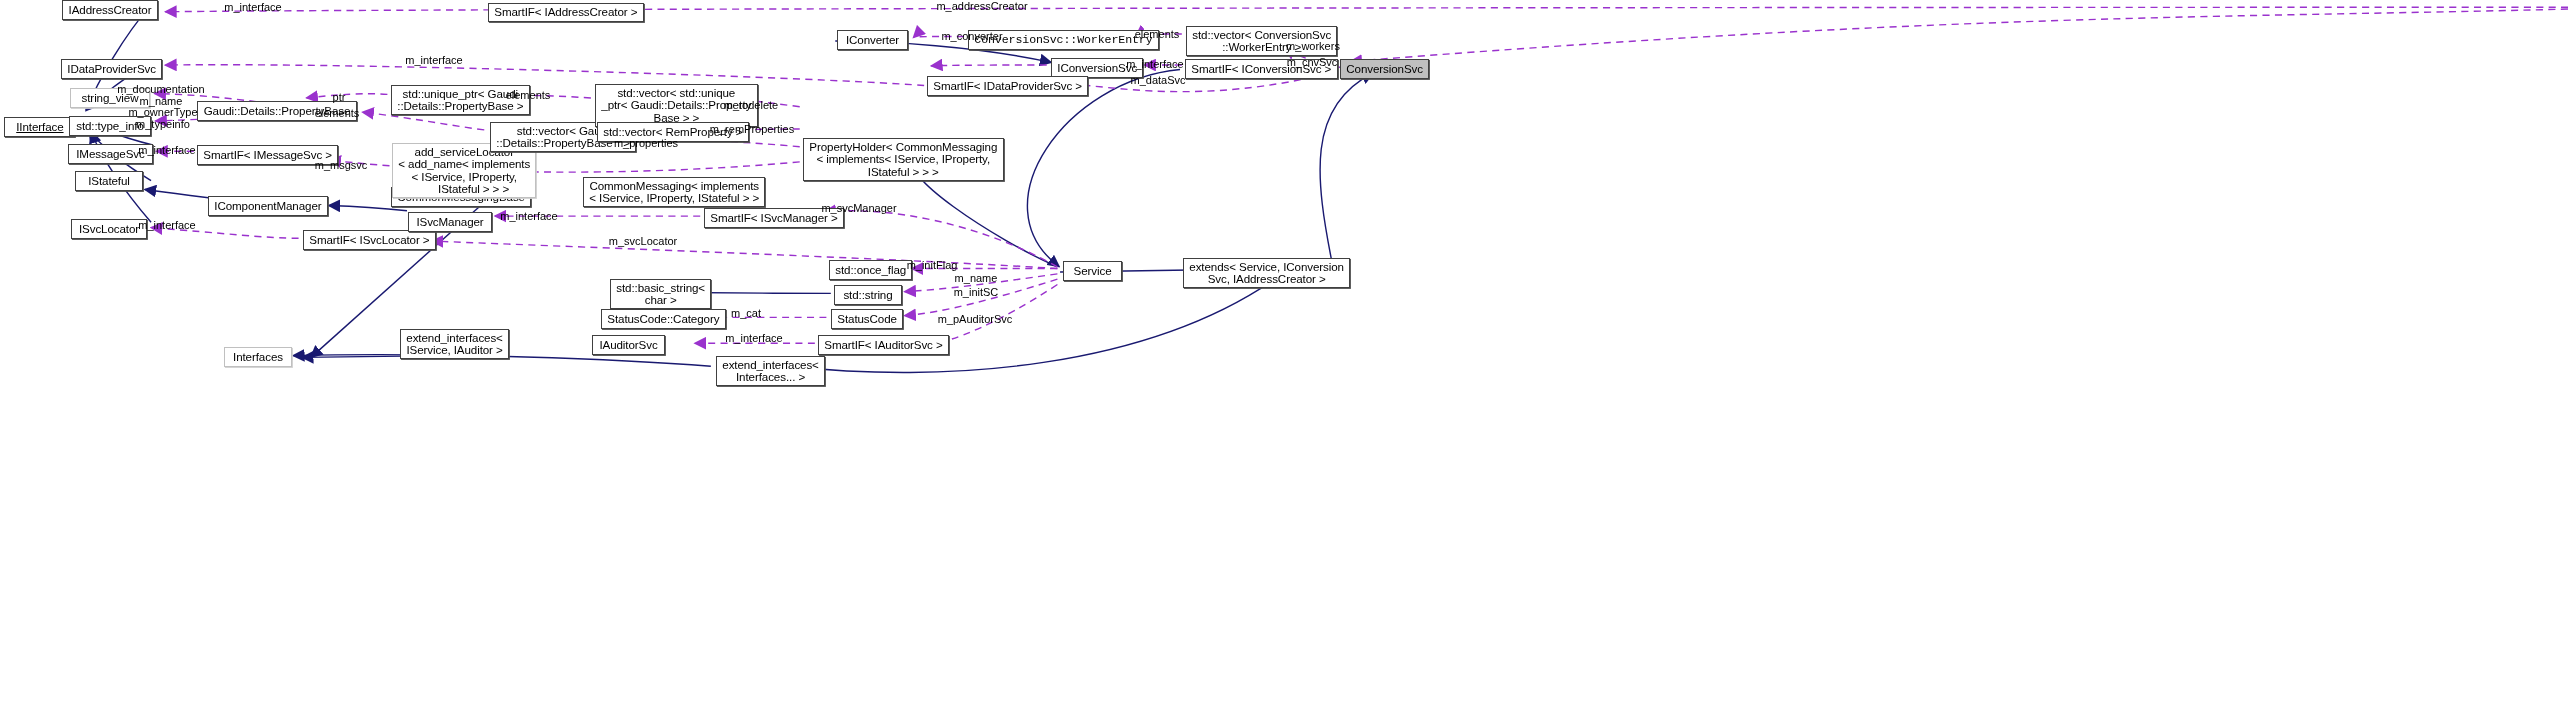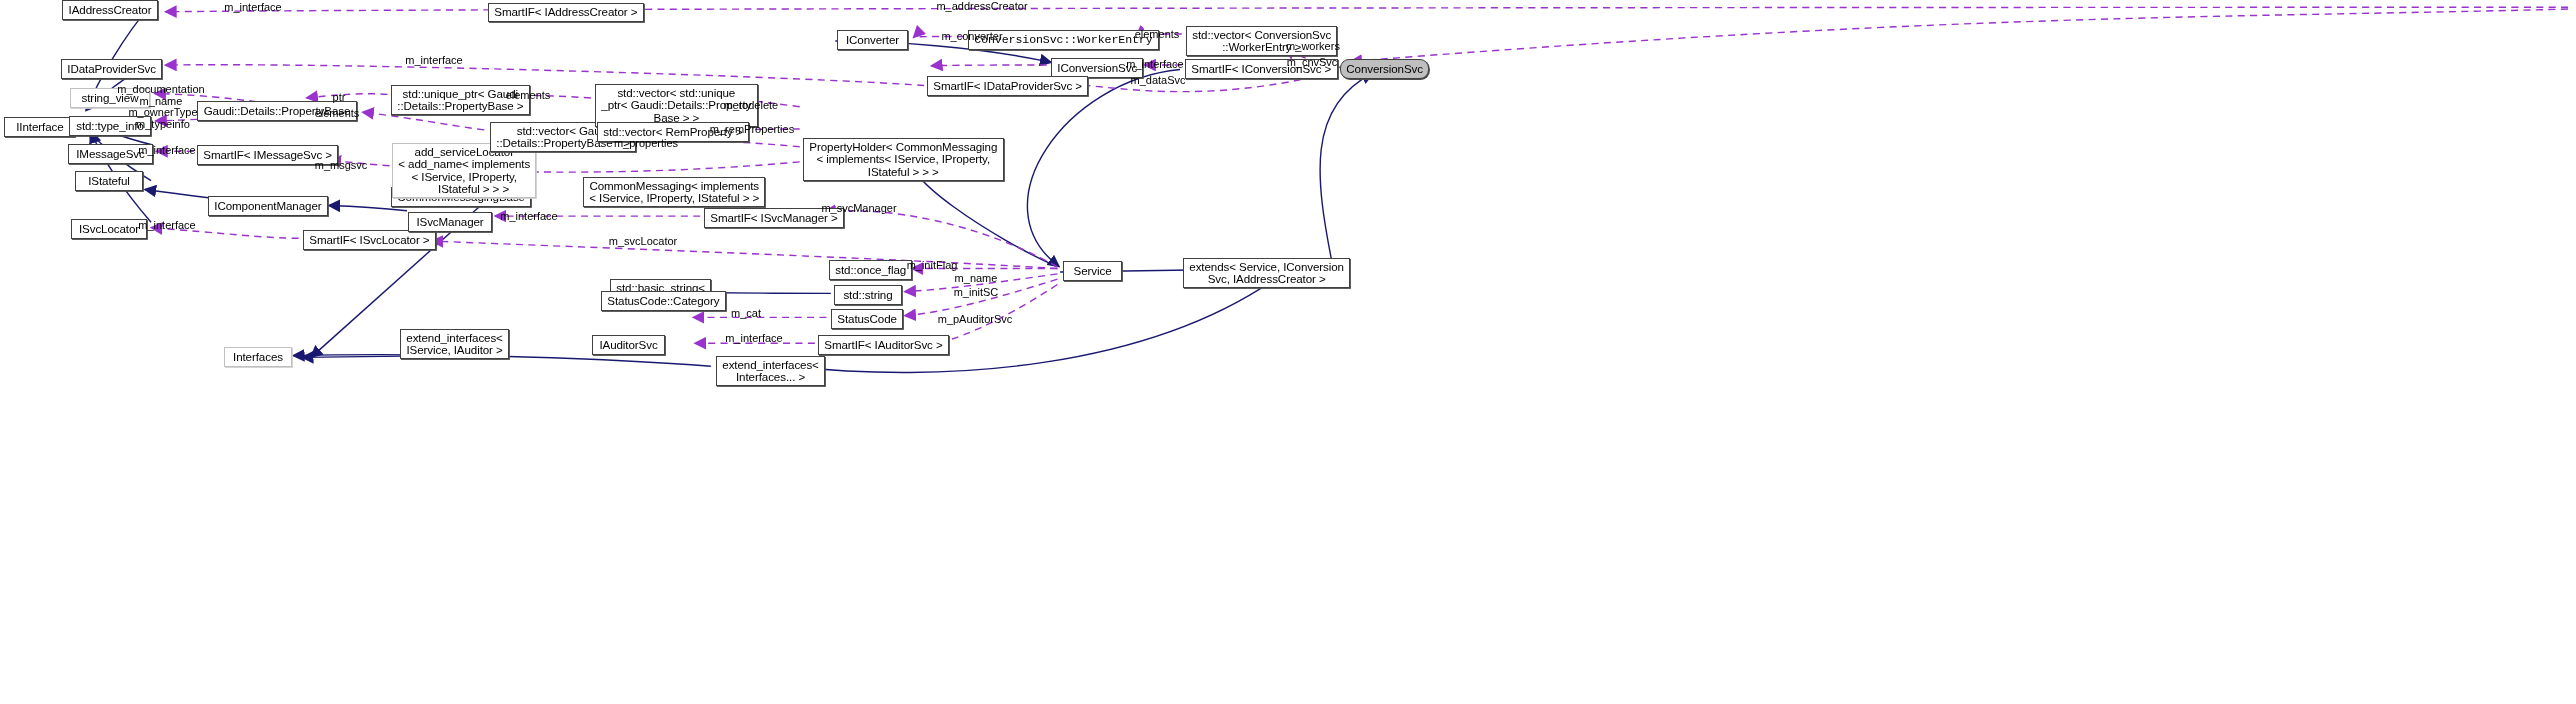--- a/index.html
+++ b/index.html
@@ -33,21 +33,20 @@
     text-align: center;
     display: flex;
     align-items: center;
     justify-content: center;
     white-space: pre;
     box-shadow: 0.9px 0.9px 0 0 #4d4d4d;
     letter-spacing: -0.1px;
   }
   .node.grey-fill {
     background: #bfbfbf;
-    border-radius: 9px;
   }
   .node.light-border {
     border: 0.9px solid #c0c0c0;
     box-shadow: 0.9px 0.9px 0 0 #d0d0d0;
   }
   .edge-label {
     position: absolute;
     font-family: "Liberation Sans", sans-serif;
     font-size: 11px;
     line-height: 11.6px;
@@ -121,21 +120,21 @@
       <path d="M1190,302 C1100,302 1040,302 1026,302"></path>
       <path d="M1190,308 C1120,318 1060,326 1018,328"></path>
       <path d="M1190,314 C1120,336 1060,352 1018,355"></path>
       <path d="M930,357 C900,357 850,357 780,357"></path>
       <path d="M1190,320 C1120,366 1070,384 1052,386"></path>
       <path d="M917,386 C880,386 820,386 782,386"></path>
     </g>
   </svg>
 
   <div id="nodes">
-      <div class="node" style="left: 4.4px; top: 117px; min-width: 71px; min-height: 19.5px; padding: 1.8px 5.3px;"><span>IInterface</span></div>
+      <div class="node" style="left: 4.4px; top: 117px; min-width: 71px; min-height: 19.5px; padding: 1.8px 5.3px; text-decoration: underline;"><span>IInterface</span></div>
       <div class="node" style="left: 62px; top: 0; min-width: 96px; min-height: 19.5px; padding: 1.8px 5.3px;"><span>IAddressCreator</span></div>
       <div class="node" style="left: 61px; top: 59px; min-width: 100px; min-height: 19.5px; padding: 1.8px 5.3px;"><span>IDataProviderSvc</span></div>
       <div class="node light-border" style="left: 70px; top: 88px; min-width: 80px; min-height: 19.5px; padding: 1.8px 5.3px;"><span>string_view</span></div>
       <div class="node" style="left: 69px; top: 116px; min-width: 82px; min-height: 19.5px; padding: 1.8px 5.3px;"><span>std::type_info</span></div>
       <div class="node" style="left: 68px; top: 144px; min-width: 85px; min-height: 19.5px; padding: 1.8px 5.3px;"><span>IMessageSvc</span></div>
       <div class="node" style="left: 75px; top: 171px; min-width: 68px; min-height: 19.5px; padding: 1.8px 5.3px;"><span>IStateful</span></div>
       <div class="node" style="left: 71px; top: 219px; min-width: 76px; min-height: 19.5px; padding: 1.8px 5.3px;"><span>ISvcLocator</span></div>
       <div class="node" style="left: 208px; top: 196px; min-width: 117px; min-height: 19.5px; padding: 1.8px 5.3px;"><span>IComponentManager</span></div>
       <div class="node light-border" style="left: 224px; top: 347px; min-width: 68px; min-height: 19.5px; padding: 1.8px 5.3px;"><span>Interfaces</span></div>
       <div class="node" style="left: 197px; top: 145px; min-width: 130px; min-height: 19.5px; padding: 1.8px 5.3px;"><span>SmartIF&lt; IMessageSvc &gt;</span></div>
@@ -158,21 +157,21 @@
       <div class="node" style="left: 583px; top: 177px; min-width: 144px; min-height: 29px; padding: 1.8px 5.3px;"><span>CommonMessaging&lt; implements
 &lt; IService, IProperty, IStateful &gt; &gt;</span></div>
       <div class="node" style="left: 803px; top: 138px; min-width: 146px; min-height: 36px; padding: 1.8px 5.3px;"><span>PropertyHolder&lt; CommonMessaging
 &lt; implements&lt; IService, IProperty,
 IStateful &gt; &gt; &gt;</span></div>
       <div class="node" style="left: 704px; top: 208px; min-width: 117px; min-height: 19.5px; padding: 1.8px 5.3px;"><span>SmartIF&lt; ISvcManager &gt;</span></div>
       <div class="node" style="left: 829px; top: 260px; min-width: 80px; min-height: 19.5px; padding: 1.8px 5.3px;"><span>std::once_flag</span></div>
       <div class="node" style="left: 610px; top: 279px; min-width: 71px; min-height: 27px; padding: 1.8px 5.3px;"><span>std::basic_string&lt;
 char &gt;</span></div>
       <div class="node" style="left: 834px; top: 285px; min-width: 68px; min-height: 19.5px; padding: 1.8px 5.3px;"><span>std::string</span></div>
-      <div class="node" style="left: 601px; top: 291px; min-width: 89px; min-height: 19.5px; padding: 1.8px 5.3px; justify-content: flex-end;"><span>StatusCode::Category</span></div>
+      <div class="node" style="left: 601px; top: 309px; min-width: 89px; min-height: 19.5px; padding: 1.8px 5.3px; justify-content: flex-end;"><span>StatusCode::Category</span></div>
       <div class="node" style="left: 831px; top: 309px; min-width: 71px; min-height: 19.5px; padding: 1.8px 5.3px;"><span>StatusCode</span></div>
       <div class="node" style="left: 400px; top: 329px; min-width: 73px; min-height: 27px; padding: 1.8px 5.3px;"><span>extend_interfaces&lt;
 IService, IAuditor &gt;</span></div>
       <div class="node" style="left: 592px; top: 335px; min-width: 73px; min-height: 19.5px; padding: 1.8px 5.3px;"><span>IAuditorSvc</span></div>
       <div class="node" style="left: 818px; top: 335px; min-width: 114px; min-height: 19.5px; padding: 1.8px 5.3px;"><span>SmartIF&lt; IAuditorSvc &gt;</span></div>
       <div class="node" style="left: 716px; top: 356px; min-width: 71px; min-height: 27px; padding: 1.8px 5.3px;"><span>extend_interfaces&lt;
 Interfaces... &gt;</span></div>
       <div class="node" style="left: 1063px; top: 261px; min-width: 59px; min-height: 19.5px; padding: 1.8px 5.3px;"><span>Service</span></div>
       <div class="node" style="left: 1183px; top: 258px; min-width: 105px; min-height: 29px; padding: 1.8px 5.3px;"><span>extends&lt; Service, IConversion
 Svc, IAddressCreator &gt;</span></div>

